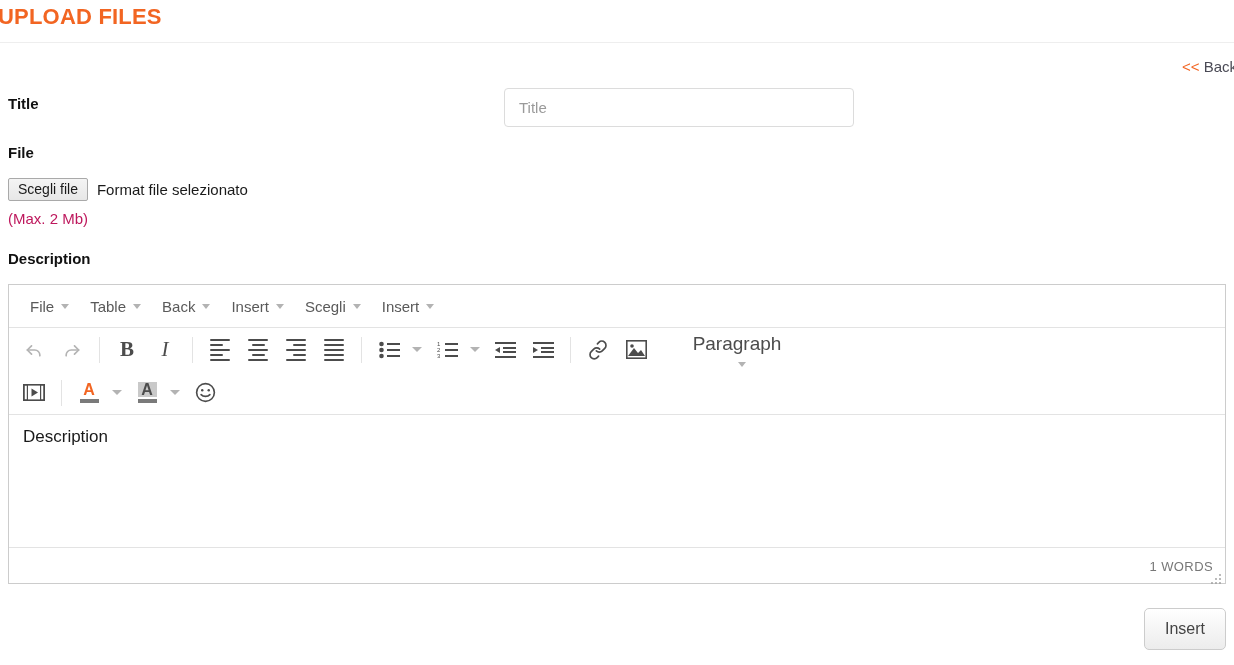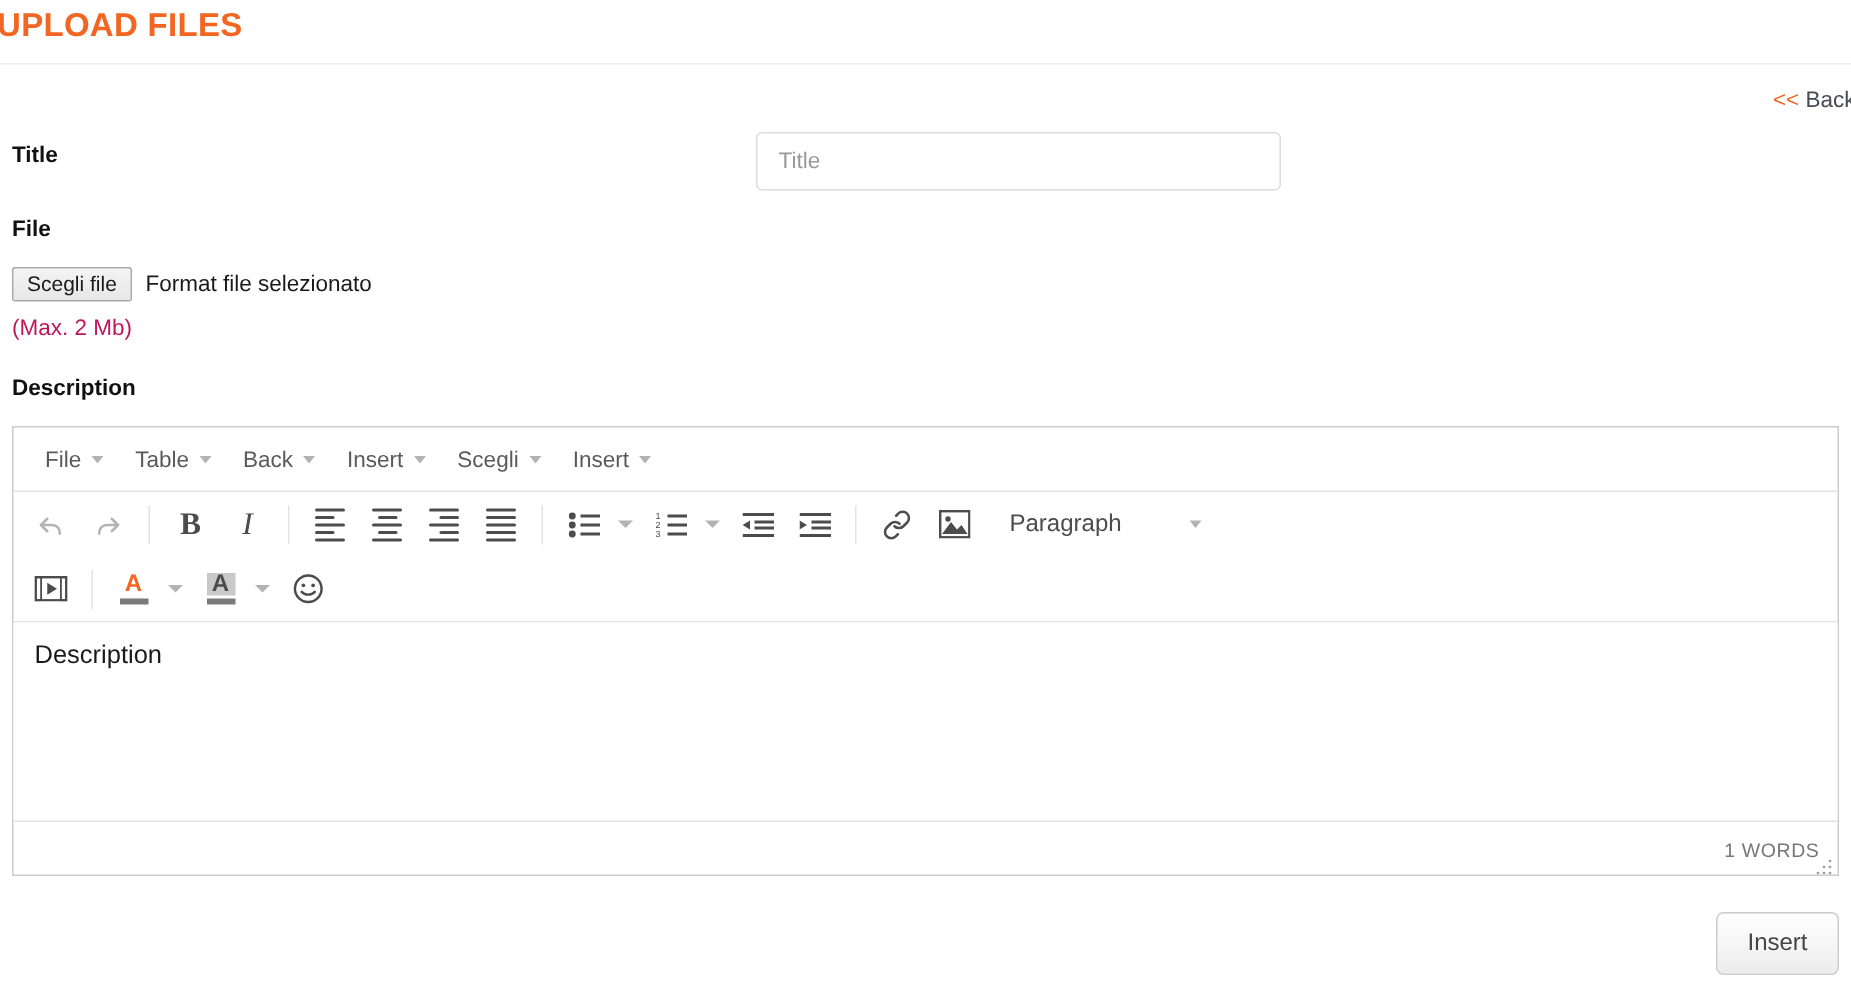--- a/index.html
+++ b/index.html
@@ -171,23 +171,24 @@
     border-right: 5px solid transparent;
     border-top: 5.5px solid #b3b3b3;
     display: block;
   }
   .dropdown {
     display: flex; align-items: center;
     justify-content: space-between;
     height: 34px;
     padding: 0 10px;
     cursor: pointer;
-    font-size: 16px;
+    font-size: 19px;
     color: #4c4c4c;
     white-space: nowrap;
+    flex-direction: column;
   }
   .dd-paragraph { width: 148px; margin-left: 8px; }
   .dd-fontsize  { width: 146px; margin-left: 6px; }
   .dropdown .caret { border-top-color: #b3b3b3; margin-left: 10px; }
 
   
   .lines { display: block; }
   .lines span {
     display: block;
     height: 2px;

